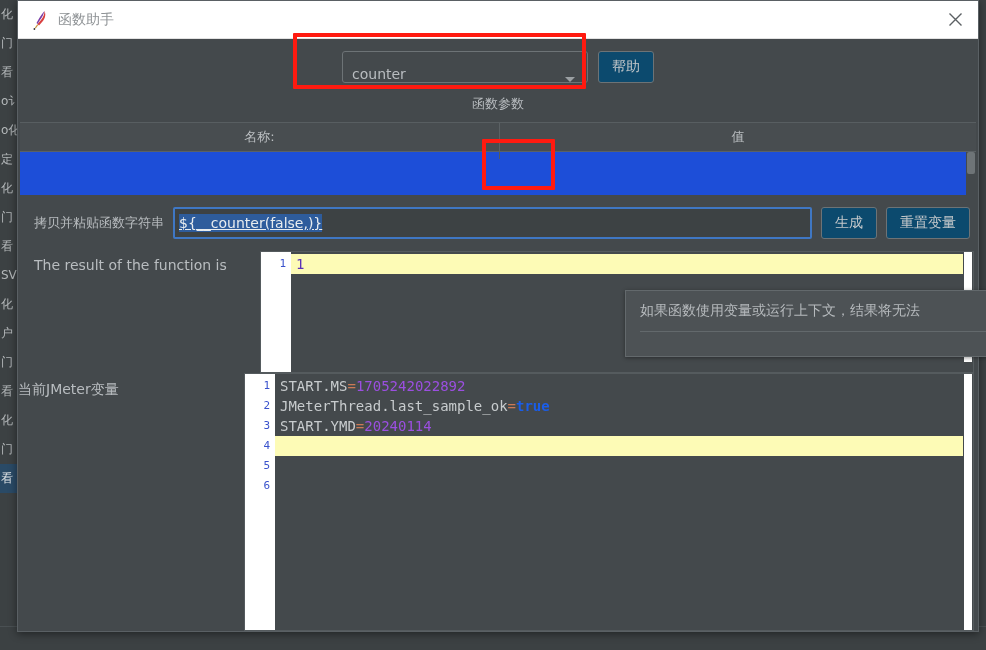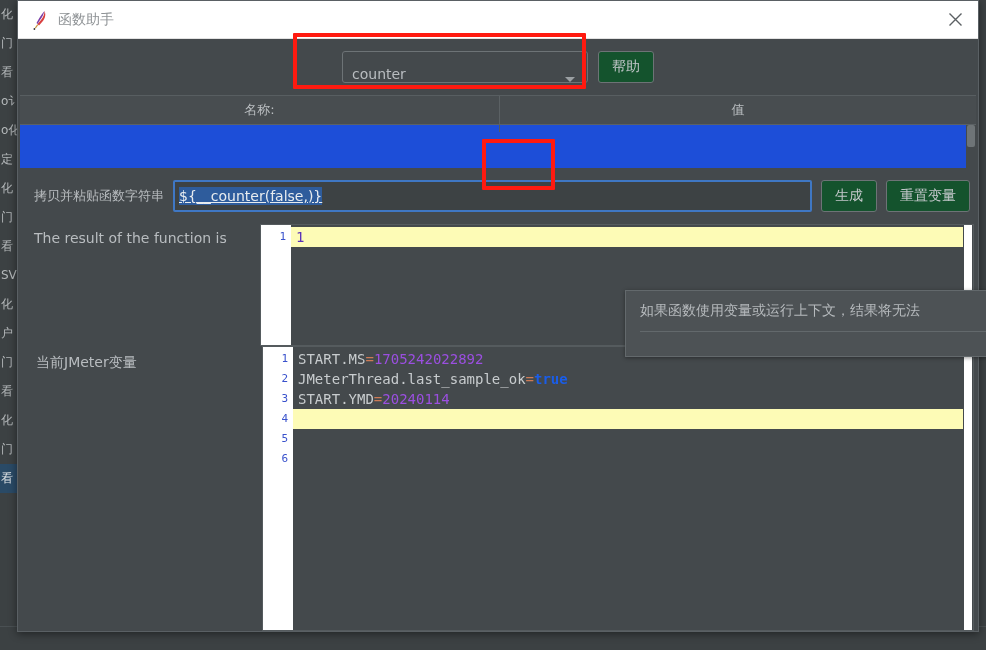--- a/index.html
+++ b/index.html
@@ -73,21 +73,21 @@
     width: 246px; height: 32px; background: #44494c;
     border: 1px solid #6d7376; border-radius: 3px;
     display: flex; align-items: flex-end; padding: 0 4px 0 9px;
     color: #b9bdc0; font-size: 14px; cursor: pointer;
   }
   .fn-combo .cval { flex: 1 1 auto; font-family: "DejaVu Sans", sans-serif; }
   .caret { width: 0; height: 0; border-left: 5px solid transparent;
            border-right: 5px solid transparent; border-top: 5px solid #9ba0a3;
            margin-right: 8px; }
   .btn {
-    background: #14532d; border: 1px solid #6d7376; border-radius: 3px;
+    background: #0c4a6e; border: 1px solid #6d7376; border-radius: 3px;
     color: #c3c7ca; font-size: 14px; padding: 6px 13px; cursor: pointer;
     font-family: "DejaVu Sans", sans-serif; white-space: nowrap;
   }
 
   .section-label {
     text-align: center; color: #b9bdc0; font-size: 13px; flex: none;
     padding-bottom: 9px; font-family: "DejaVu Sans", sans-serif;
   }
 
   
@@ -168,21 +168,21 @@
   .tok-name { color: #c8ccce; }
   .tok-eq   { color: #cd7a55; }
   .tok-num  { color: #9b4fe0; }
   .tok-bool { color: #1a5de8; font-weight: bold; }
   .ed-scroll {
     position: absolute; right: 0; top: 0; width: 10px; bottom: 0; background: #44494c;
   }
   .ed-scroll .thumb { position: absolute; left: 1px; width: 8px; background: #ffffff; }
 
   
-  .vars-row { display: flex; flex: 1 1 auto; padding-left: 18px; min-height: 0; }
+  .vars-row { display: flex; flex: 1 1 auto; padding-left: 0; min-height: 0; }
   .vars-label { color: #b9bdc0; font-size: 14px; width: 226px; padding-top: 8px;
                 font-family: "DejaVu Sans", sans-serif; }
 
   
   .tooltip {
     position: absolute; left: 607px; top: 289px; width: 396px; height: 67px;
     background: #4d5255; border: 1px solid #63696c;
     box-shadow: 0 1px 4px rgba(0,0,0,0.4);
     padding: 11px 14px 0 14px; overflow: hidden;
   }
@@ -252,20 +252,21 @@
     <div class="dlg-body">
 
       <div class="fn-row">
         <div class="fn-combo">
           <span class="cval">counter</span>
           <span class="caret"></span>
         </div>
         <button class="btn">帮助</button>
       </div>
 
+      <div class="section-label">函数参数</div>
 
       <div class="param-table">
         <div class="pt-head">
           <div class="th c0">名称:</div>
           <div class="th c1">值</div>
         </div>
         <div class="pt-row partial">
           <div class="td c0"></div>
           <div class="td c1"></div>
         </div>

